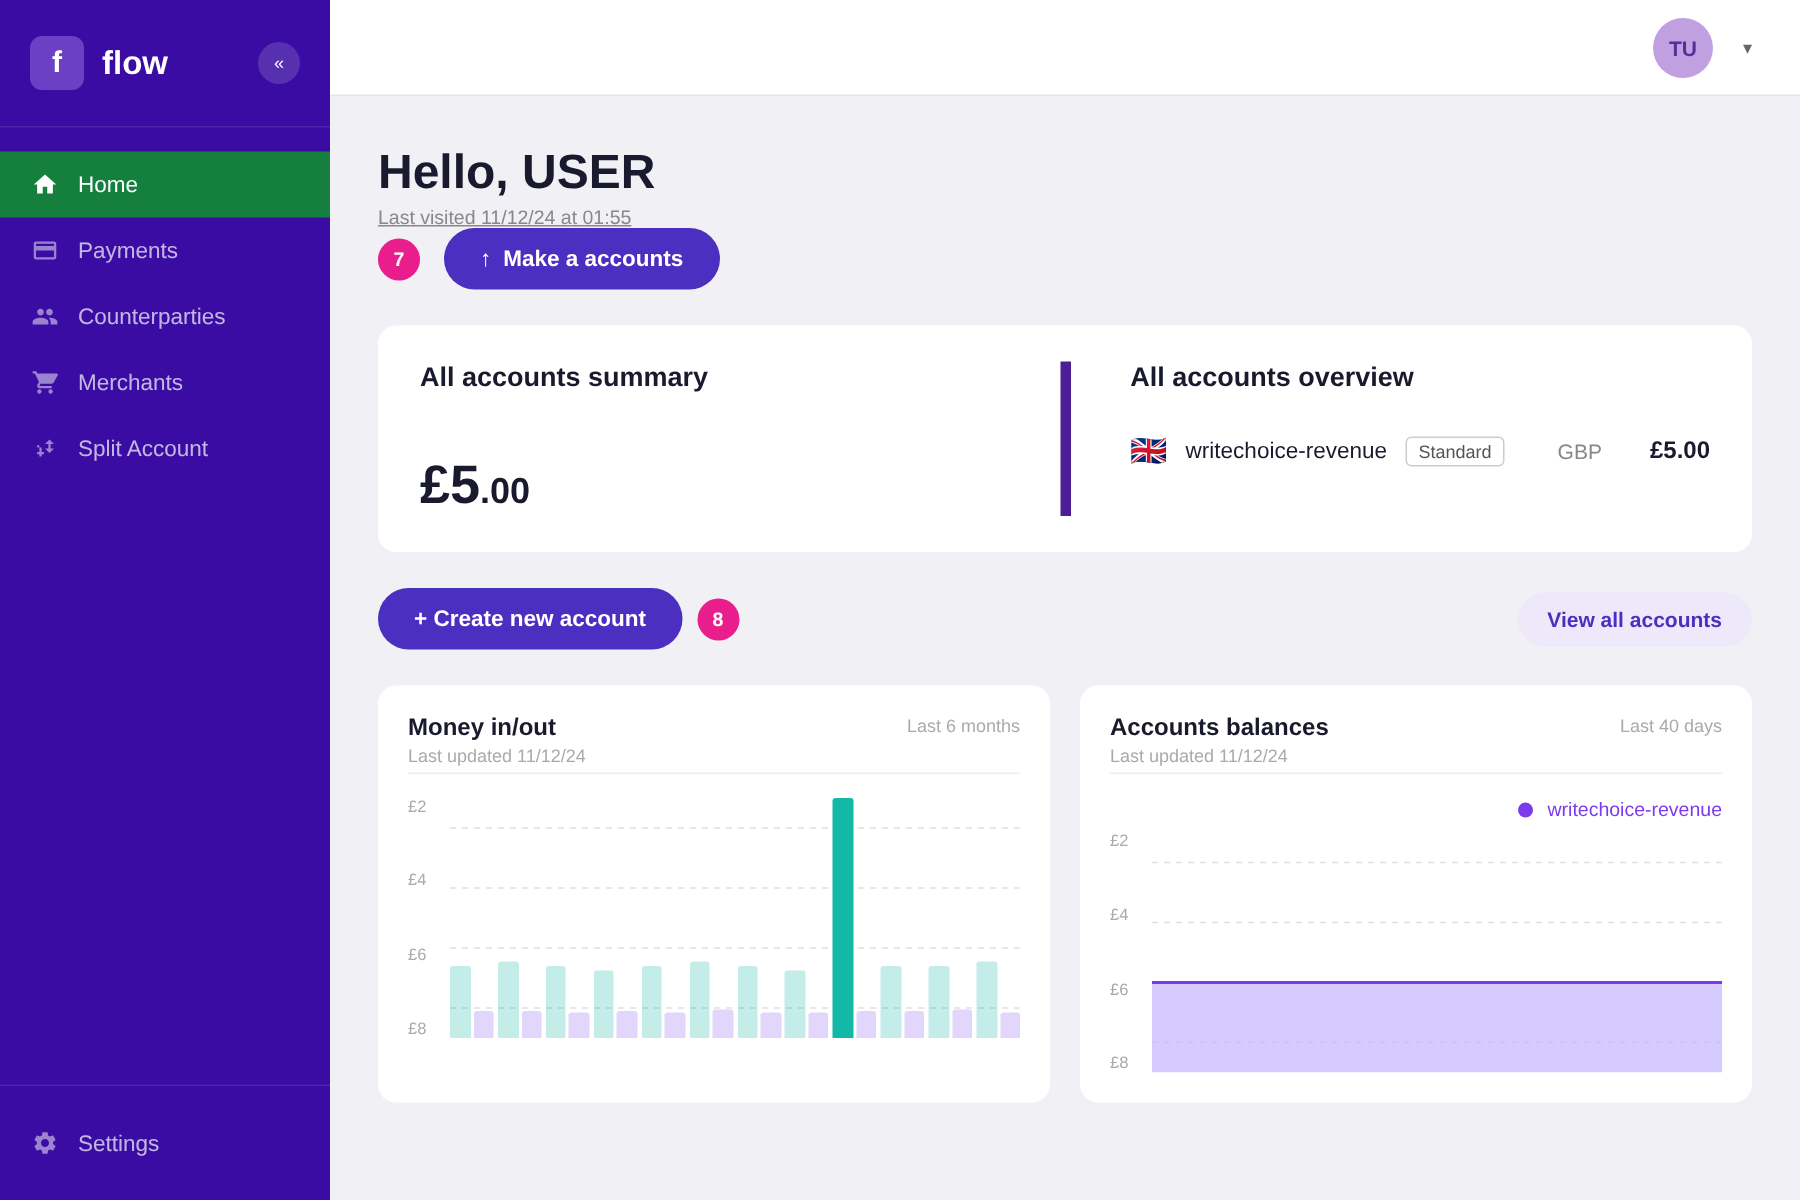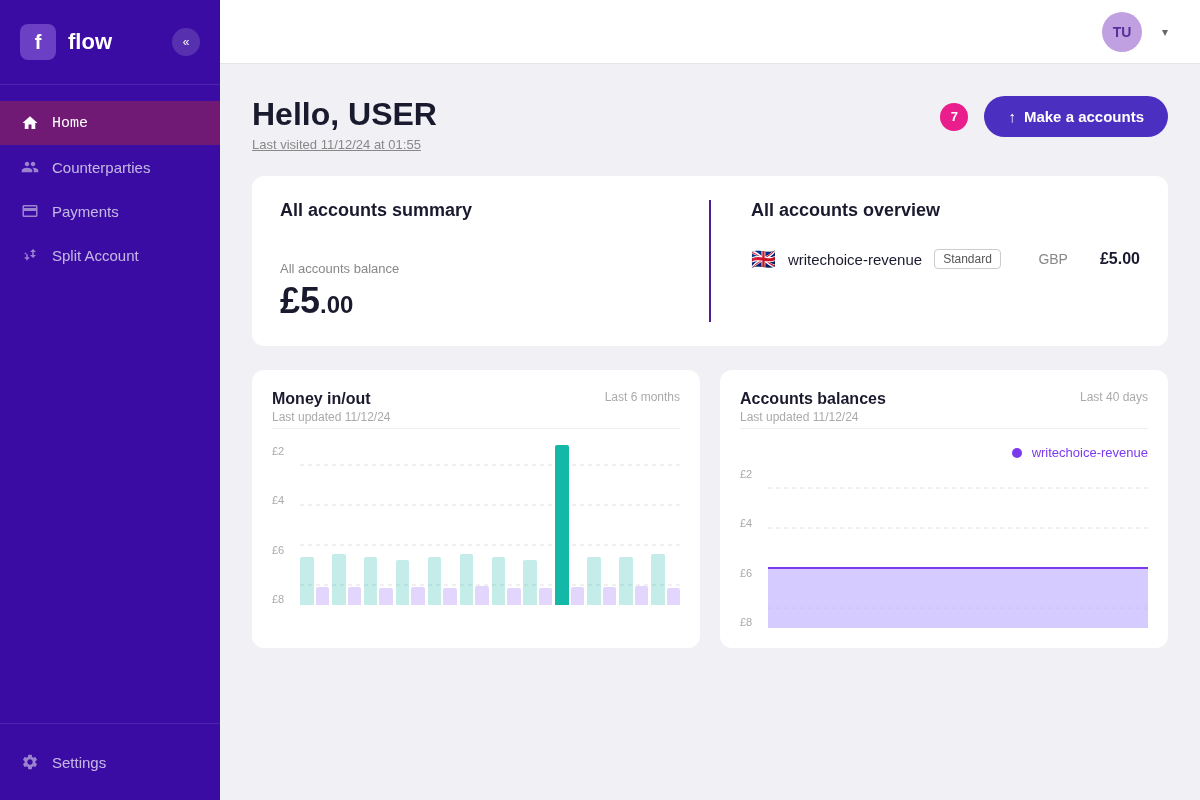--- a/index.html
+++ b/index.html
@@ -51,24 +51,23 @@
       display: flex;
       align-items: center;
       gap: 12px;
       padding: 12px 20px;
       color: rgba(255,255,255,0.7);
       cursor: pointer;
       font-size: 15px;
       position: relative;
     }
     .nav-item.active {
-      background: #701a75;
+      background: #15803d;
       color: white;
       border-radius: 0;
-      font-family: Liberation Mono, monospace;
     }
     .nav-icon {
       width: 20px; height: 20px;
       display: flex; align-items: center; justify-content: center;
       flex-shrink: 0;
     }
     .sidebar-bottom {
       padding: 16px 0;
       border-top: 1px solid rgba(255,255,255,0.1);
     }
@@ -112,20 +111,21 @@
       padding: 32px 32px 24px;
       flex: 1;
     }
 
     
     .hero {
       display: flex;
       align-items: flex-start;
       justify-content: space-between;
       margin-bottom: 24px;
+      flex-direction: column;
     }
     .hero-left h1 {
       font-size: 32px;
       font-weight: 700;
       color: #1a1a2e;
     }
     .hero-subtitle {
       color: #888;
       font-size: 13px;
       margin-top: 4px;
@@ -163,21 +163,21 @@
     
     .summary-card {
       background: white;
       border-radius: 12px;
       padding: 24px 28px;
       margin-bottom: 24px;
     }
     .summary-left {
       flex: 1;
       padding-right: 40px;
-      border-right: 2px solid #4c1d95;
+      border-right: 7px solid #4c1d95;
     }
     .summary-right {
       flex: 1;
       padding-left: 40px;
     }
     .balance-label {
       font-size: 13px;
       color: #888;
       margin-top: 20px;
     }
@@ -372,35 +372,43 @@
             <path d="M10 20v-6h4v6h5v-8h3L12 3 2 12h3v8z"></path>
           </svg>
       </span>
       <span>Home</span>
     </div>
 
 
     <div class="nav-item">
       <span class="nav-icon">
         <svg width="18" height="18" viewBox="0 0 24 24" fill="currentColor" opacity="0.7">
+            <path d="M20 4H4c-1.11 0-2 .89-2 2v12c0 1.11.89 2 2 2h16c1.11 0 2-.89 2-2V6c0-1.11-.89-2-2-2zm0 14H4v-6h16v6zm0-10H4V6h16v2z"></path>
+          </svg>
+      </span>
+      <span>Payments</span>
+    </div>
+
+    <div class="nav-item">
+      <span class="nav-icon">
+        <svg width="18" height="18" viewBox="0 0 24 24" fill="currentColor" opacity="0.7">
             <path d="M16 11c1.66 0 2.99-1.34 2.99-3S17.66 5 16 5c-1.66 0-3 1.34-3 3s1.34 3 3 3zm-8 0c1.66 0 2.99-1.34 2.99-3S9.66 5 8 5C6.34 5 5 6.34 5 8s1.34 3 3 3zm0 2c-2.33 0-7 1.17-7 3.5V19h14v-2.5c0-2.33-4.67-3.5-7-3.5zm8 0c-.29 0-.62.02-.97.05 1.16.84 1.97 1.97 1.97 3.45V19h6v-2.5c0-2.33-4.67-3.5-7-3.5z"></path>
           </svg>
       </span>
       <span>Counterparties</span>
     </div>
 
     <div class="nav-item">
       <span class="nav-icon">
         <svg width="18" height="18" viewBox="0 0 24 24" fill="currentColor" opacity="0.7">
-            <path d="M20 4H4c-1.11 0-2 .89-2 2v12c0 1.11.89 2 2 2h16c1.11 0 2-.89 2-2V6c0-1.11-.89-2-2-2zm0 14H4v-6h16v6zm0-10H4V6h16v2z"></path>
+            <path d="M7 18c-1.1 0-1.99.9-1.99 2S5.9 22 7 22s2-.9 2-2-.9-2-2-2zM1 2v2h2l3.6 7.59-1.35 2.45c-.16.28-.25.61-.25.96C5 16.1 6.1 17 7 17h11v-2H7.42c-.14 0-.25-.11-.25-.25l.03-.12.9-1.63H18c.75 0 1.41-.41 1.75-1.03l3.58-6.49A1 1 0 0022.46 4H5.21l-.94-2H1zm16 16c-1.1 0-1.99.9-1.99 2s.89 2 1.99 2 2-.9 2-2-.9-2-2-2z"></path>
           </svg>
       </span>
-      <span>Payments</span>
-    </div>
-
+      <span>Merchants</span>
+    </div>
 
     <div class="nav-item">
       <span class="nav-icon">
         <svg width="18" height="18" viewBox="0 0 24 24" fill="currentColor" opacity="0.7">
             <path d="M17 12h3l-4 4-4-4h3V8h-3l4-4 4 4h-3v4zm-6 3H9v-2H7v2H5v2h2v2h2v-2h2v-2zm-2-4H7V9H5v2h2v2h2v-2z"></path>
           </svg>
       </span>
       <span>Split Account</span>
     </div>
   </nav>
@@ -440,41 +448,47 @@
           <span>Make a accounts</span>
         </button>
       </div>
     </div>
 
     <div class="summary-card">
       <div class="summary-sections">
 
         <div class="summary-left">
           <div style="font-size:18px;font-weight:700;color:#1a1a2e;margin-bottom:40px;">All accounts summary</div>
-          <div class="balance-label">All accounts balance</div>
           <div class="balance-amount">
             <span>£5</span><span class="decimal">.00</span>
           </div>
         </div>
 
         <div class="summary-right">
           <div style="font-size:18px;font-weight:700;color:#1a1a2e;margin-bottom:16px;">All accounts overview</div>
 
           <div class="account-row">
 
             <span style="font-size:20px;">🇬🇧</span>
             <span class="account-name">writechoice-revenue</span>
             <span class="account-badge">Standard</span>
             <span class="account-currency">GBP</span>
             <span class="account-balance-val">£5.00</span>
           </div>
         </div>
       </div>
     </div>
 
+    <div class="actions-row">
+      <div style="display:flex; align-items:center; gap:10px;">
+        <button class="create-account-btn">+ Create new account</button>
+        <span class="badge">8</span>
+      </div>
+      <button class="view-all-btn">View all accounts</button>
+    </div>
 
     <div class="charts-row">
 
       <div class="chart-card">
         <div class="chart-header">
           <div>
             <div class="chart-title">Money in/out</div>
             <div class="chart-subtitle">Last updated 11/12/24</div>
           </div>
           <span class="chart-period">Last 6 months</span>

